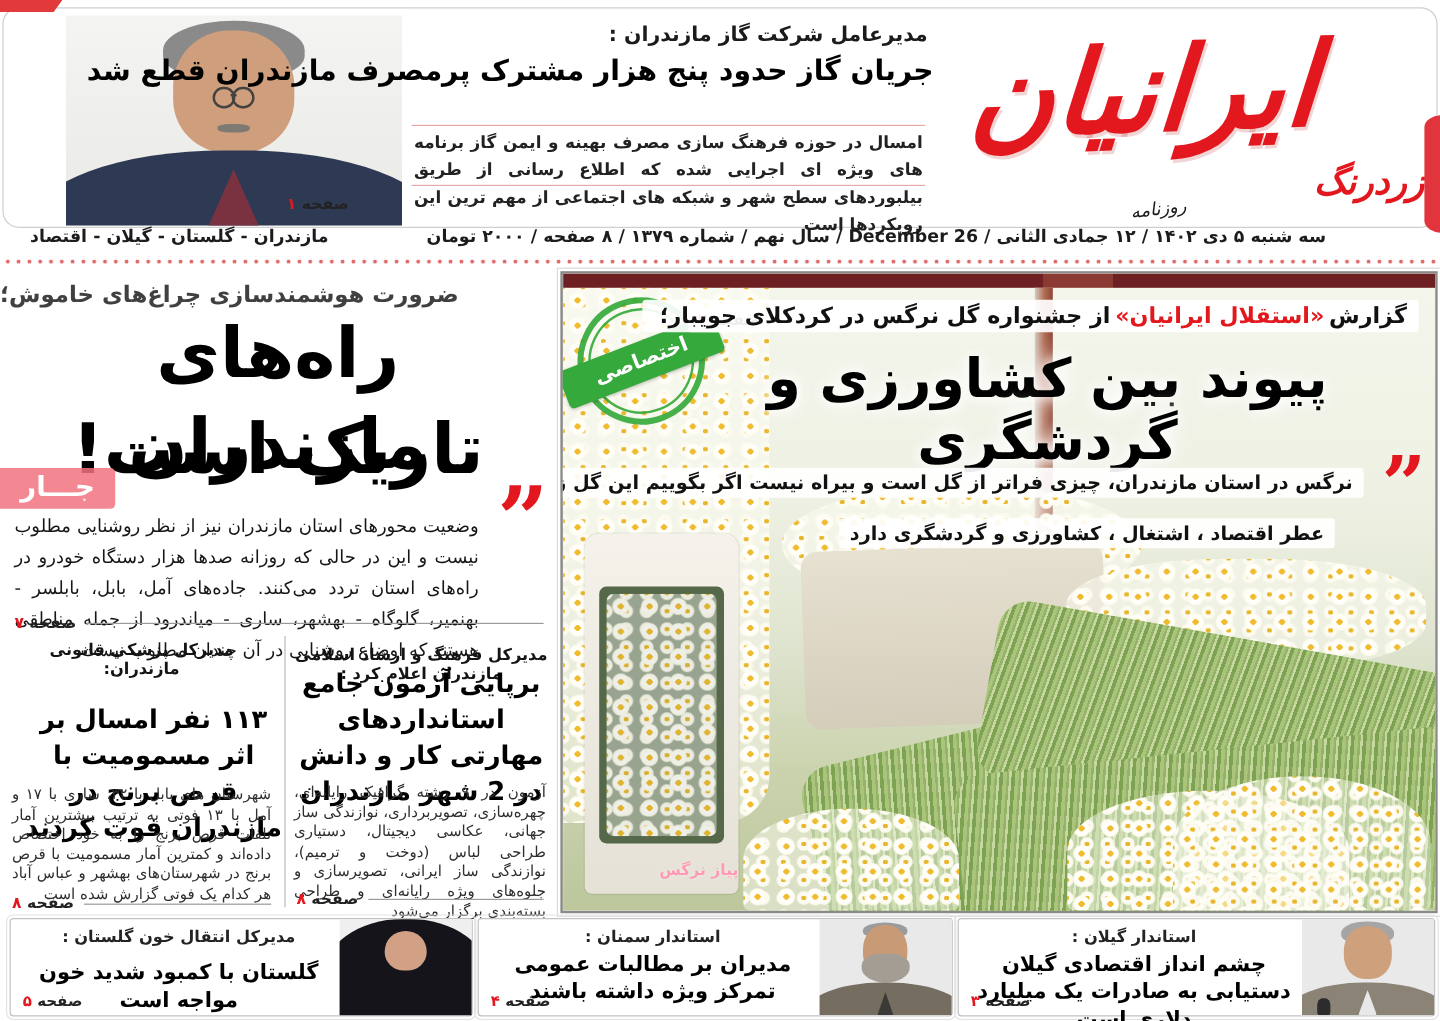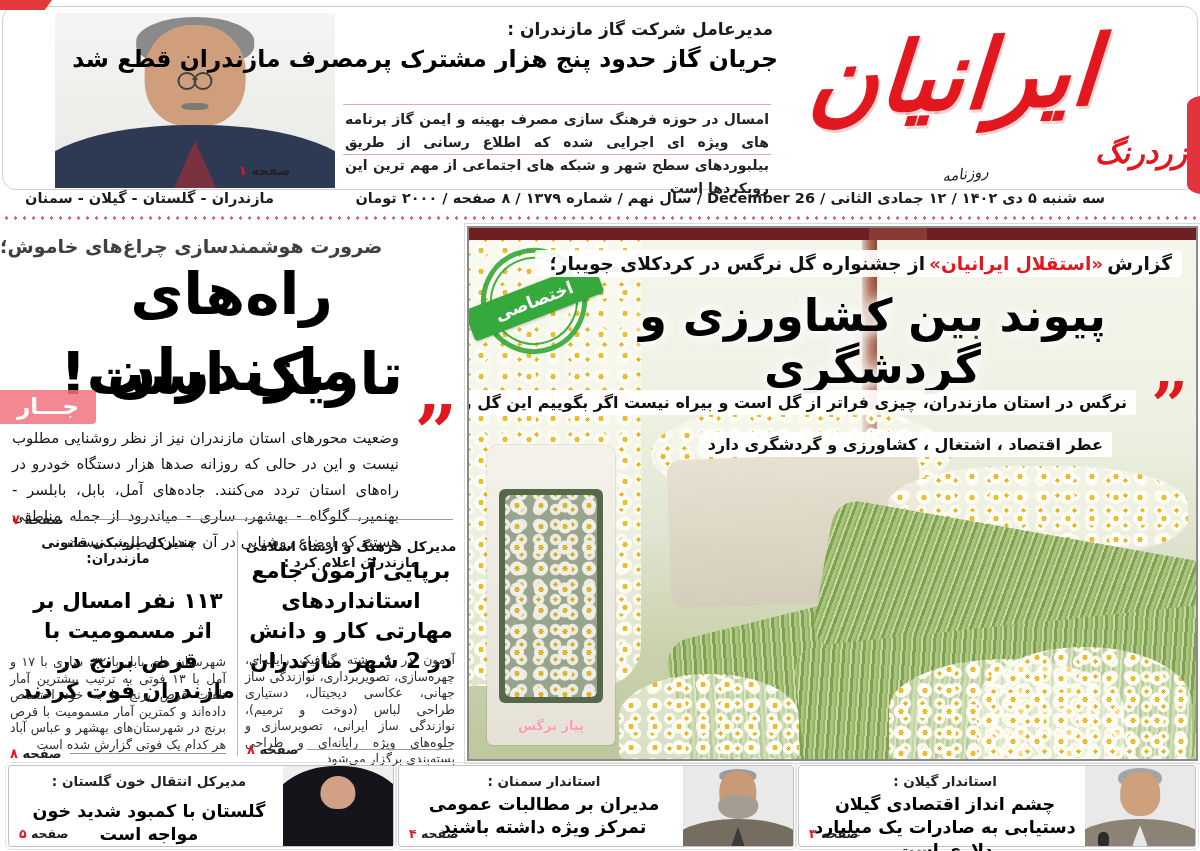--- a/index.html
+++ b/index.html
@@ -110,21 +110,21 @@
   .ph-stems-b{position:absolute;right:-14px;top:302px;width:390px;height:150px;border-radius:26px;transform:rotate(10deg);}
   .ph-stems-c{position:absolute;left:330px;bottom:-14px;width:470px;height:150px;border-radius:26px;transform:rotate(-6deg);}
   .ph-cluster{position:absolute;border-radius:50% 50% 6px 6px;}
   #cl-a{left:150px;bottom:0;width:180px;height:85px;}
   #cl-b{left:420px;bottom:0;width:235px;height:100px;}
   #cl-c{right:4px;bottom:0;width:215px;height:112px;}
   .ph-bag{position:absolute;left:18px;bottom:14px;width:128px;height:300px;border-radius:12px 12px 6px 6px;
           background:linear-gradient(180deg,#f5f2eb,#e5e1d6);box-shadow:0 0 0 1px rgba(0,0,0,.08);}
   .bag-print{position:absolute;left:12px;right:12px;top:44px;bottom:42px;background:#55684a;border-radius:6px;}
   .bag-print-flowers{position:absolute;inset:6px;border-radius:6px;opacity:.9;}
-  .bag-label{position:absolute;left:0;right:0;bottom:12px;text-align:center;font-size:13px;font-weight:bold;color:#ff9ab5;
+  .bag-label{position:absolute;left:0;right:0;bottom:12px;font-size:13px;font-weight:bold;color:#ff9ab5;
           text-shadow:0 0 3px rgba(255,255,255,.6);}
 
   
   #feat-page{position:absolute;left:104px;top:30px;background:rgba(255,255,255,.92);padding:2px 8px;border-radius:3px;}
   #feat-kicker{position:absolute;right:14px;top:22px;background:rgba(255,255,255,.92);padding:3px 10px;border-radius:3px;
           font-size:18.5px;font-weight:bold;color:#111;white-space:nowrap;}
   #feat-kicker .brand{color:#e3181f;}
   #feat-kicker span{margin-left:4px;}
   #feat-headline{position:absolute;right:30px;left:110px;top:62px;text-align:center;font-size:45px;font-weight:900;color:#000;
           line-height:1.15;letter-spacing:-1px;
@@ -187,21 +187,21 @@
     <div id="pink2" class="pinkline"></div>
     <div id="pm-top" class="pagemark-inline">
       <span>صفحه</span>
       <b class="pm-n">۱</b>
     </div>
   </div>
   <div id="corner-accent"></div>
   <div id="red-arc"></div>
 
   <div id="date-issue">سه شنبه ۵ دی ۱۴۰۲ / ۱۲ جمادی الثانی / 26 December / سال نهم / شماره ۱۳۷۹ / ۸ صفحه / ۲۰۰۰ تومان</div>
-  <div id="date-regions">مازندران - گلستان - گیلان - سمنان</div>
+  <div id="date-regions">مازندران - گلستان - گیلان - اقتصاد</div>
   <div id="dotted-sep"></div>
 
   <div id="left-col">
     <div id="roads-kicker">ضرورت هوشمندسازی چراغ‌های خاموش؛</div>
     <div id="roads-h1">راه‌های مازندران</div>
     <div id="roads-h2">تاریک است!</div>
     <div id="roads-watermark">جـــار</div>
     <div id="roads-quote" class="quote-glyph">”</div>
     <div id="roads-summary">وضعیت محورهای استان مازندران نیز از نظر روشنایی مطلوب نیست و این در حالی که روزانه صدها هزار دستگاه خودرو در راه‌های استان تردد می‌کنند. جاده‌های آمل، بابل، بابلسر - بهنمیر، گلوگاه - بهشهر، ساری - میاندرود از جمله مناطقی هستند که اوضاع روشنایی در آن چندان مطلوب نیست</div>
     <div id="pm-roads" class="pagemark">

